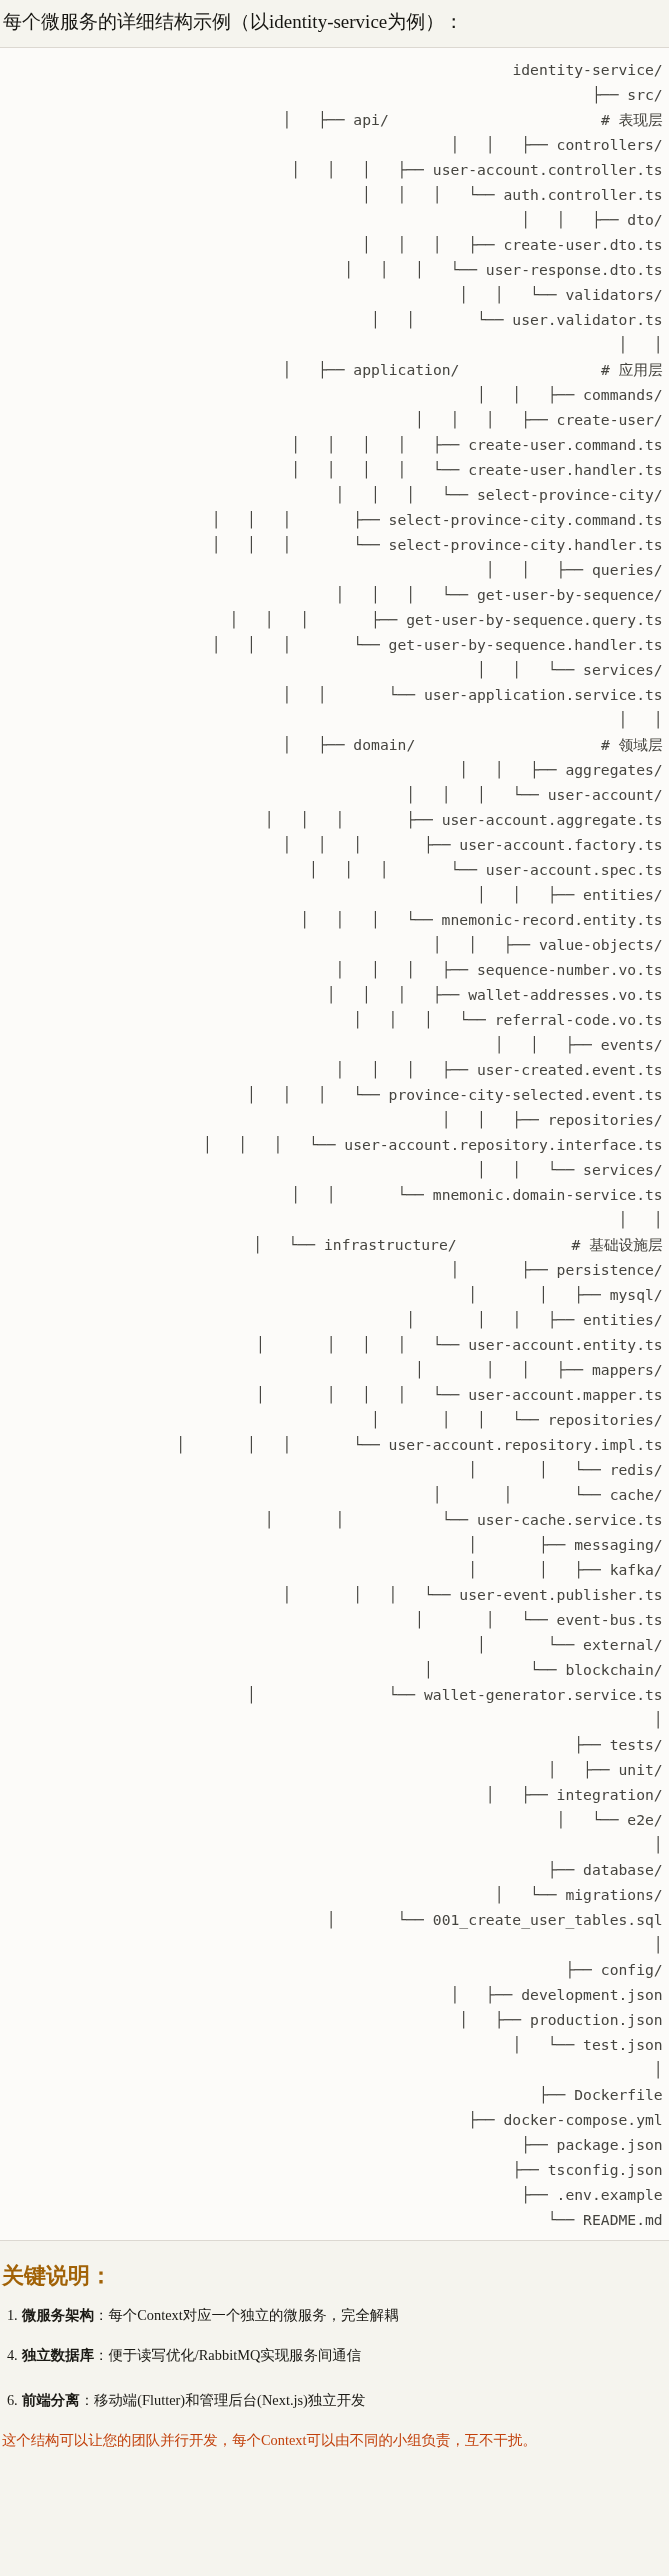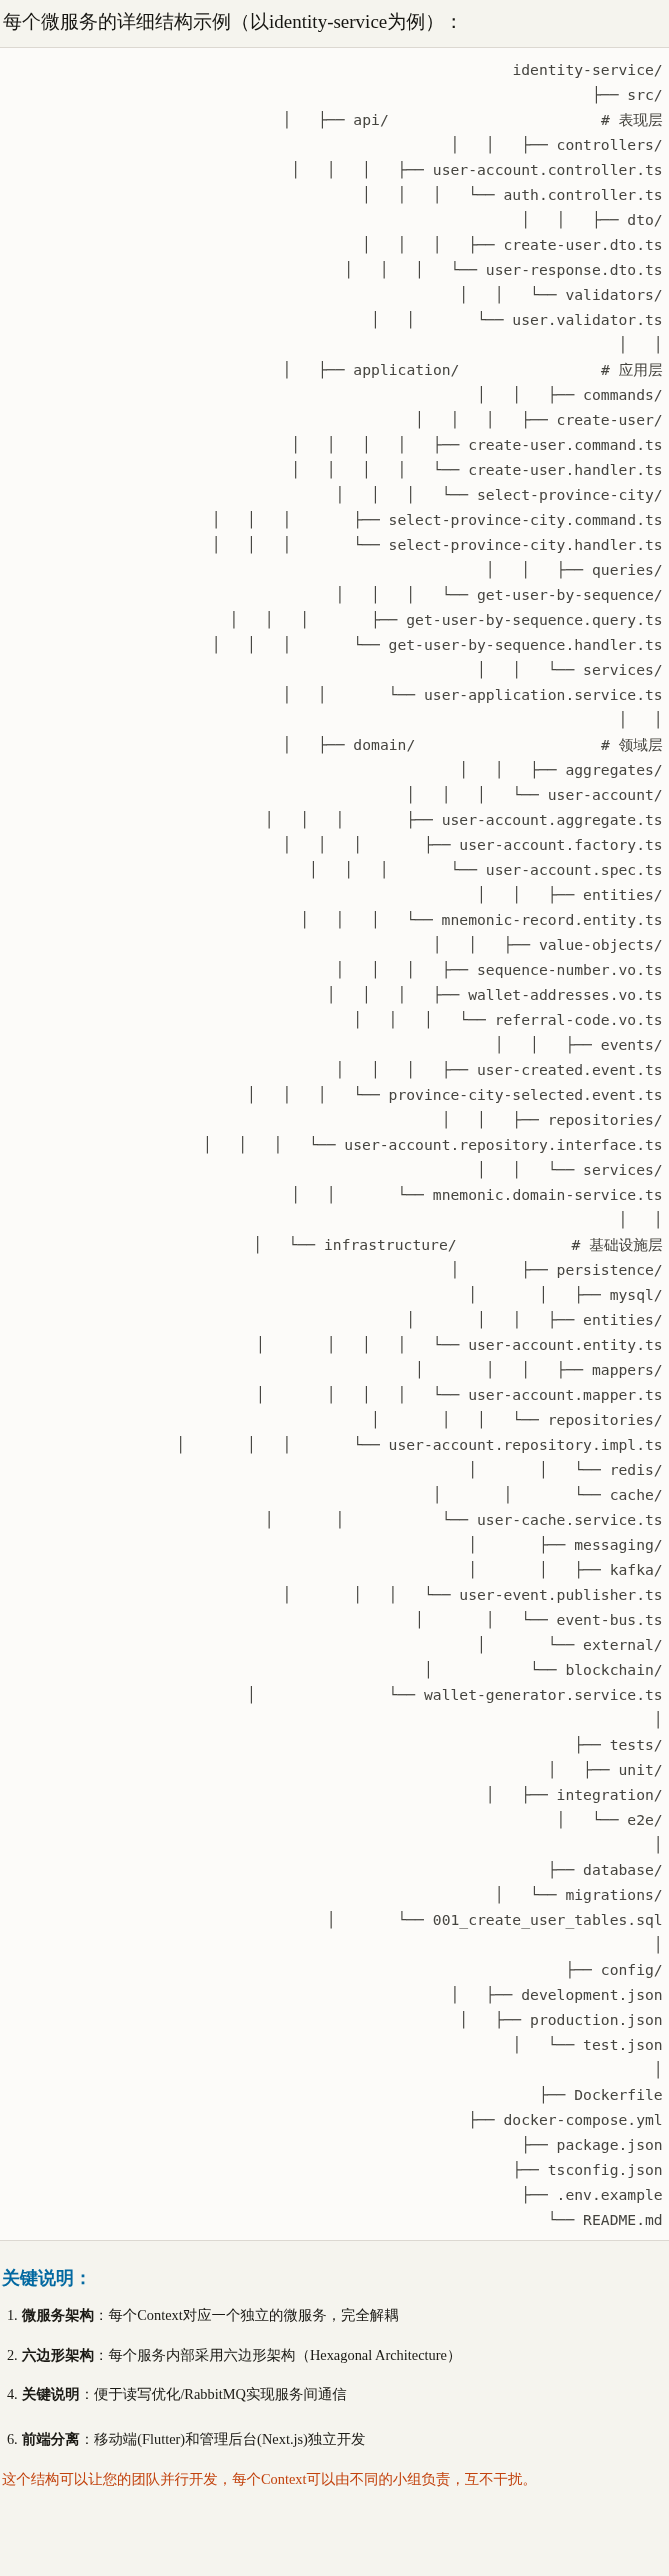--- a/index.html
+++ b/index.html
@@ -37,25 +37,25 @@
     font-family: "DejaVu Sans Mono", "Liberation Mono", monospace;
     font-size: 14.7px;
     line-height: 25px;
     color: #45443f;
     white-space: pre;
     text-align: right;
   }
   .notes { padding: 0 3.8px 0 1.9px; }
   .notes-heading {
     margin: 24.4px 0 0 0;
-    font-family: Liberation Sans, sans-serif;
+    font-family: Liberation Mono, monospace;
     font-weight: bold;
-    font-size: 18px;
+    font-size: 22px;
     line-height: 24px;
-    color: #0369a1;
+    color: #a16207;
   }
   .notes-list {
     margin: 15.6px 0 0 0;
     padding: 0 0 0 5px;
     list-style: none;
   }
   .notes-list li {
     font-size: 14.4px;
     line-height: 20px;
     color: #1a1914;
@@ -169,24 +169,21 @@
   </div>
 
   <div class="notes">
     <h2 class="notes-heading">关键说明：</h2>
 
     <ol class="notes-list">
       <li>
         <span class="note-number">1.</span><strong class="note-term">微服务架构</strong><span>：</span><span>每个Context对应一个独立的微服务，完全解耦</span>
       </li>
       <li>
-        <span class="note-number">2.</span><strong class="note-term">六边形架构</strong><span>：</span><span>每个服务内部采用六边形架构（Hexagonal Architecture）</span>
-      </li>
-      <li>
-        <span class="note-number">4.</span><strong class="note-term">关键说明</strong><span>：</span><span>便于读写优化/RabbitMQ实现服务间通信</span>
+        <span class="note-number">4.</span><strong class="note-term">独立数据库</strong><span>：</span><span>便于读写优化/RabbitMQ实现服务间通信</span>
       </li>
       <li>
         <span class="note-number">6.</span><strong class="note-term">前端分离</strong><span>：</span><span>移动端(Flutter)和管理后台(Next.js)独立开发</span>
       </li>
     </ol>
 
     <p class="closing-paragraph">这个结构可以让您的团队并行开发，每个Context可以由不同的小组负责，互不干扰。</p>
   </div>
 
 </div>

